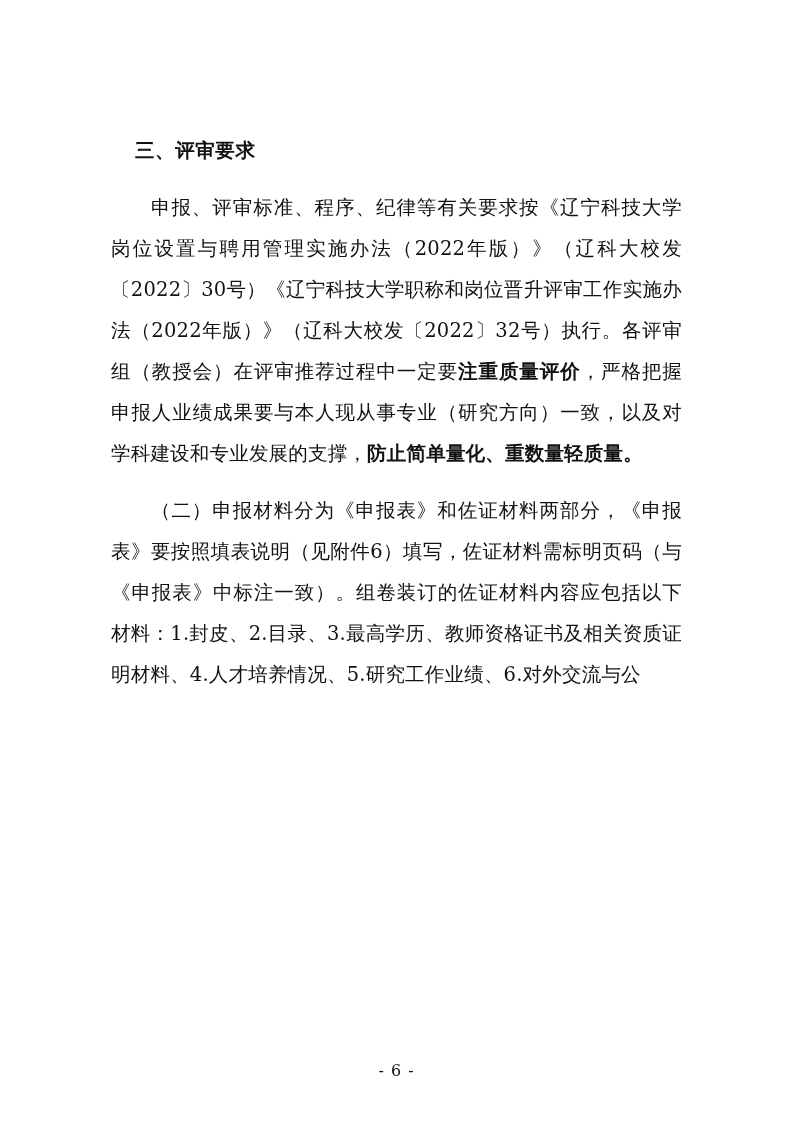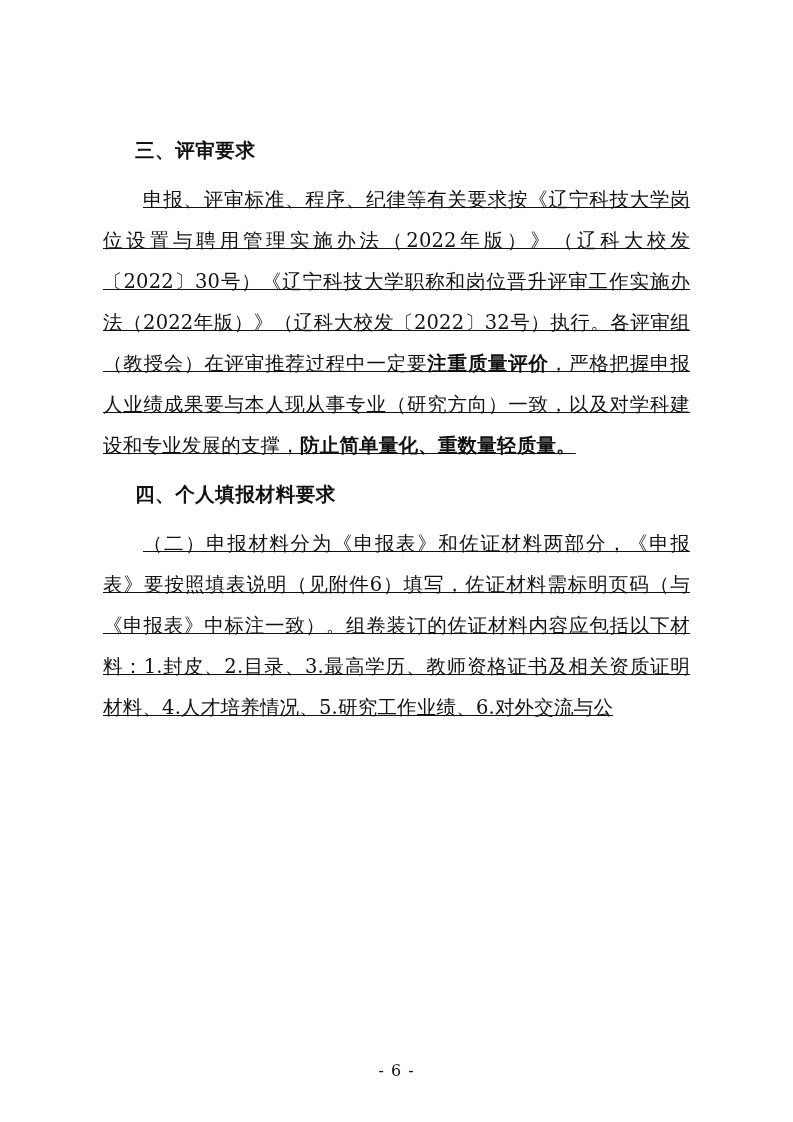--- a/index.html
+++ b/index.html
@@ -37,24 +37,23 @@
     padding: 0;
     text-indent: 2.05em;
     font-size: 19.5px;
     line-height: 41px;
     letter-spacing: 0.6px;
   }
   .heading.space-before {
     margin-top: 3px;
   }
   .para {
-    margin: 8px;
+    margin: 16px;
     padding: 0;
     text-indent: 2.05em;
-    text-decoration: underline;
   }
   .b {
     font-weight: bold;
   }
   .footer {
     position: absolute;
     left: 0;
     right: 0;
     bottom: 42px;
     text-align: center;
@@ -67,21 +66,20 @@
 </head>
 <body>
 
 <div class="page">
   <div class="doc-body">
 
     <p class="heading">三、评审要求</p>
 
     <p class="para"><span>申报、评审标准、程序、纪律等有关要求按《辽宁科技大学岗位设置与聘用管理实施办法（2022年版）》（辽科大校发〔2022〕30号）《辽宁科技大学职称和岗位晋升评审工作实施办法（2022年版）》（辽科大校发〔2022〕32号）执行。各评审组（教授会）在评审推荐过程中一定要</span><span class="b">注重质量评价</span><span>，严格把握申报人业绩成果要与本人现从事专业（研究方向）一致，以及对学科建设和专业发展的支撑，</span><span class="b">防止简单量化、重数量轻质量。</span></p>
 
-    <p class="heading space-before">四、个人填报材料要求</p>
 
 
     <p class="para"><span>（二）申报材料分为《申报表》和佐证材料两部分，《申报表》要按照填表说明（见附件6）填写，佐证材料需标明页码（与《申报表》中标注一致）。组卷装订的佐证材料内容应包括以下材料：1.封皮、2.目录、3.最高学历、教师资格证书及相关资质证明材料、4.人才培养情况、5.研究工作业绩、6.对外交流与公</span></p>
 
   </div>
 
   <div class="footer">- 6 -</div>
 </div>
 
 </body></html>

